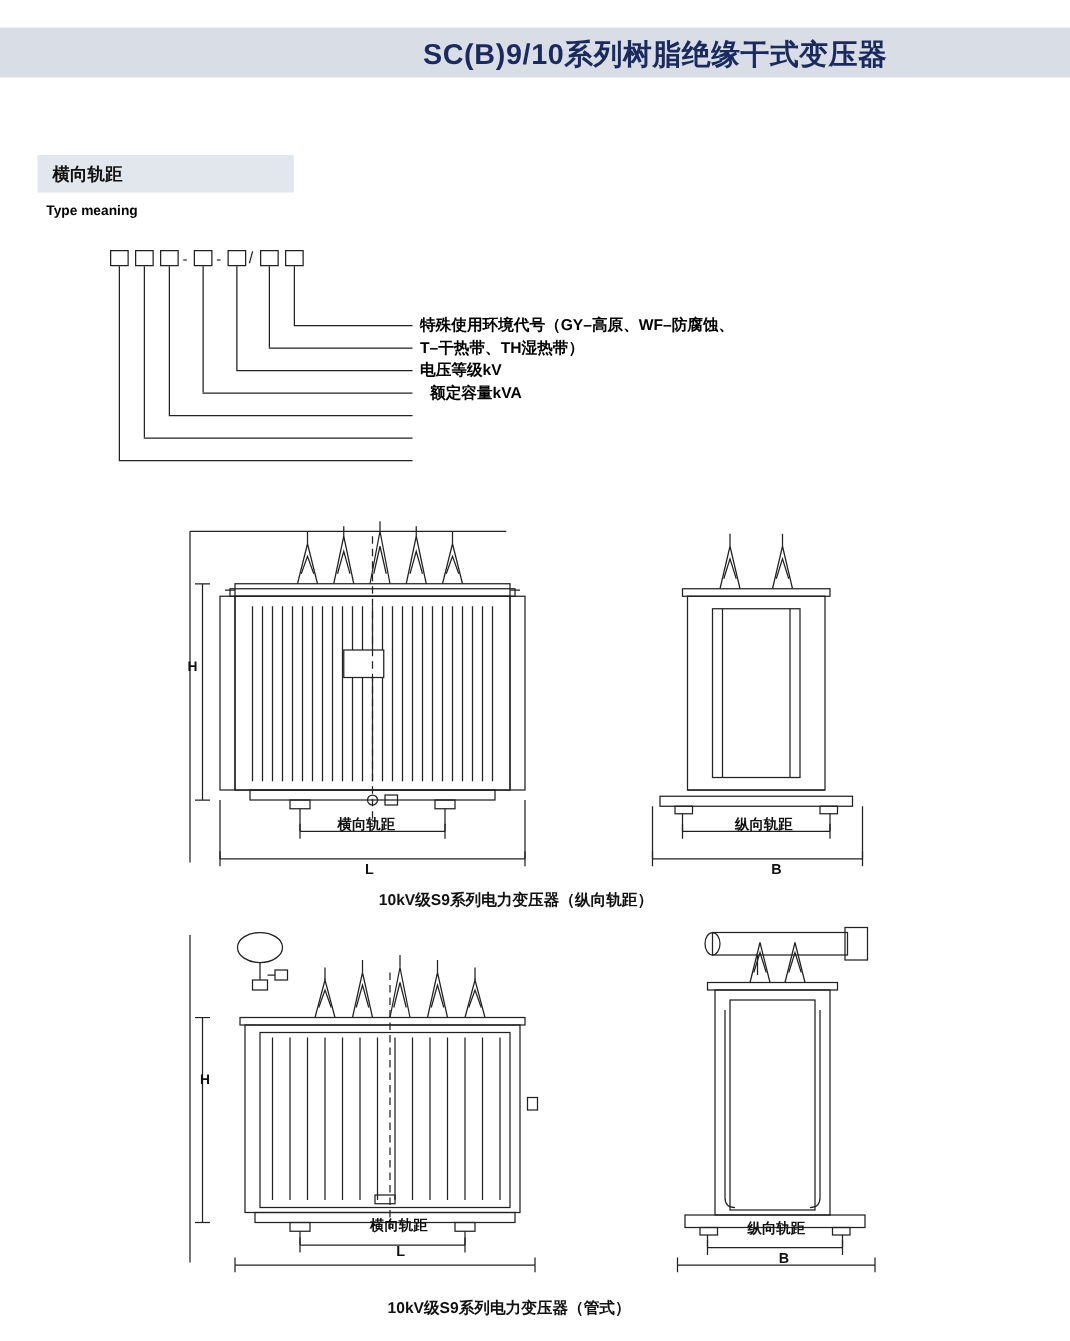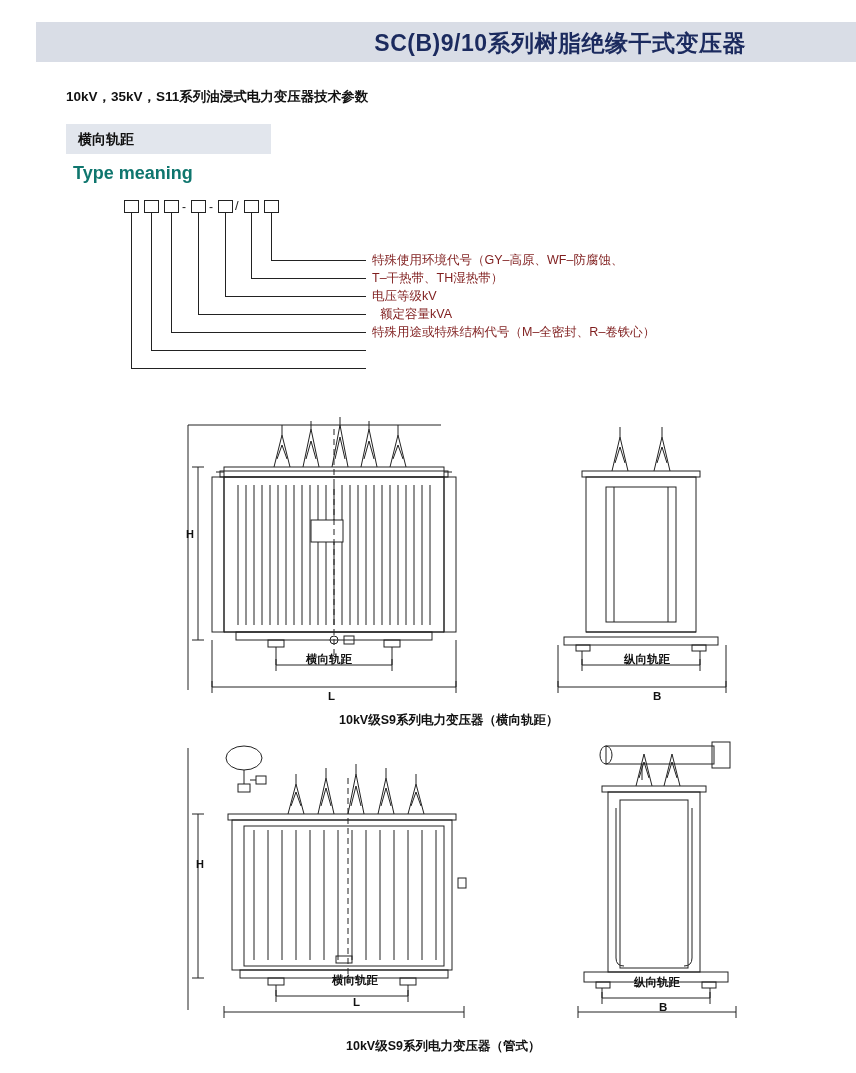--- a/index.html
+++ b/index.html
@@ -12,21 +12,20 @@
     height: 1073px;
     position: relative;
     font-family: "Liberation Sans", sans-serif;
     color: #1a1a1a;
     overflow: hidden;
   }
   .page {
     position: relative;
     width: 732px;
     height: 1073px;
-    margin-left: 36px;
   }
 
   
   .header-bar {
     position: absolute;
     left: 0;
     top: 22px;
     width: 856px;
     height: 40px;
     background: #d9dde6;
@@ -67,23 +66,23 @@
     left: 42px;
     top: 131px;
     font-size: 14px;
     font-weight: bold;
     color: #111;
   }
   .section-sublabel {
     position: absolute;
     left: 37px;
     top: 163px;
-    font-size: 18px;
-    font-weight: bold;
-    color: #0f766e;
+    font-size: 11px;
+    font-weight: bold;
+    color: #000000;
     text-align: right;
   }
 
   
   .type-diagram {
     position: absolute;
     left: 80px;
     top: 190px;
     width: 700px;
     height: 215px;
@@ -111,22 +110,22 @@
   .leader {
     position: absolute;
     background: #222;
   }
   .leader-h { height: 1px; }
   .leader-v { width: 1px; }
 
   .type-text {
     position: absolute;
     font-size: 12.5px;
-    font-weight: normal;
-    color: #7f1d1d;
+    font-weight: bold;
+    color: #000000;
     white-space: nowrap;
   }
 
   
   .drawing-caption {
     position: absolute;
     font-size: 12.5px;
     font-weight: bold;
     color: #111;
     white-space: nowrap;
@@ -148,21 +147,20 @@
   .svg-wrap { position: absolute; }
 </style>
 </head>
 <body>
 
 <div class="page">
 
   <div class="header-bar"></div>
   <div class="header-title">SC(B)9/10系列树脂绝缘干式变压器</div>
 
-  <div class="subtitle">10kV，35kV，S11系列油浸式电力变压器技术参数</div>
 
   <div class="section-box"></div>
   <div class="section-box-label">横向轨距</div>
   <div class="section-sublabel">Type meaning</div>
 
   <div class="type-diagram">
 
     <div class="code-box" style="left:8px; top:10px;"></div>
     <div class="code-box" style="left:28px; top:10px;"></div>
     <div class="code-box" style="left:48px; top:10px;"></div>
@@ -192,21 +190,20 @@
     <div class="leader leader-v" style="left:35px; top:23px; height:137px;"></div>
     <div class="leader leader-h" style="left:35px; top:160px; width:215px;"></div>
 
     <div class="leader leader-v" style="left:15px; top:23px; height:155px;"></div>
     <div class="leader leader-h" style="left:15px; top:178px; width:235px;"></div>
 
     <div class="type-text" style="left:256px; top:62px;">特殊使用环境代号（GY–高原、WF–防腐蚀、</div>
     <div class="type-text" style="left:256px; top:80px;">T–干热带、TH湿热带）</div>
     <div class="type-text" style="left:256px; top:98px;text-align:right;">电压等级kV</div>
     <div class="type-text" style="left:264px; top:116px;">额定容量kVA</div>
-    <div class="type-text" style="left:256px; top:134px;">特殊用途或特殊结构代号（M–全密封、R–卷铁心）</div>
   </div>
 
   <div class="svg-wrap" style="left:140px; top:415px;">
     <svg width="340" height="290" viewBox="0 0 340 290">
       <g fill="none" stroke="#222" stroke-width="1">
 
         <line x1="12" y1="10" x2="12" y2="275"></line>
         <line x1="12" y1="10" x2="265" y2="10"></line>
 
         <rect x="48" y="62" width="220" height="155"></rect>
@@ -332,21 +329,21 @@
         <line x1="12" y1="266" x2="12" y2="278"></line>
         <line x1="180" y1="266" x2="180" y2="278"></line>
         <line x1="12" y1="230" x2="12" y2="272"></line>
         <line x1="180" y1="230" x2="180" y2="272"></line>
       </g>
     </svg>
   </div>
   <div class="dim-label" style="left:588px; top:652px;">纵向轨距</div>
   <div class="dim-label" style="left:617px; top:690px;">B</div>
 
-  <div class="drawing-caption" style="left:303px; top:712px;">10kV级S9系列电力变压器（横向轨距）</div>
+  <div class="drawing-caption" style="left:303px; top:712px;">10kV级S9系列电力变压器（纵向轨距）</div>
 
   <div class="svg-wrap" style="left:140px; top:728px;">
     <svg width="340" height="290" viewBox="0 0 340 290">
       <g fill="none" stroke="#222" stroke-width="1">
 
         <ellipse cx="68" cy="30" rx="18" ry="12"></ellipse>
         <line x1="68" y1="42" x2="68" y2="56"></line>
         <rect x="62" y="56" width="12" height="8"></rect>
         <rect x="80" y="48" width="10" height="8"></rect>
         <line x1="74" y1="52" x2="80" y2="52"></line>

